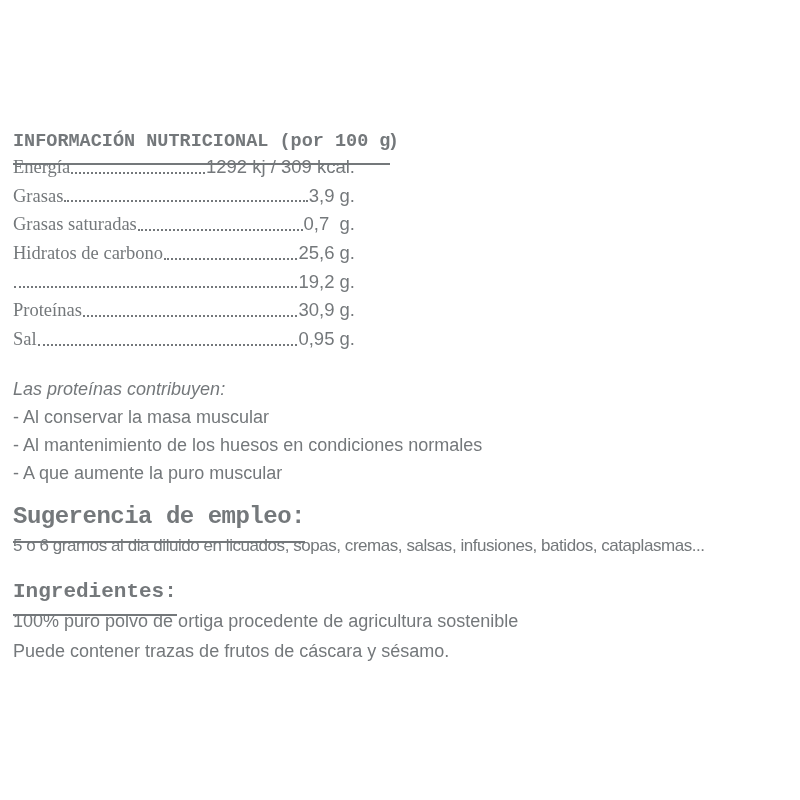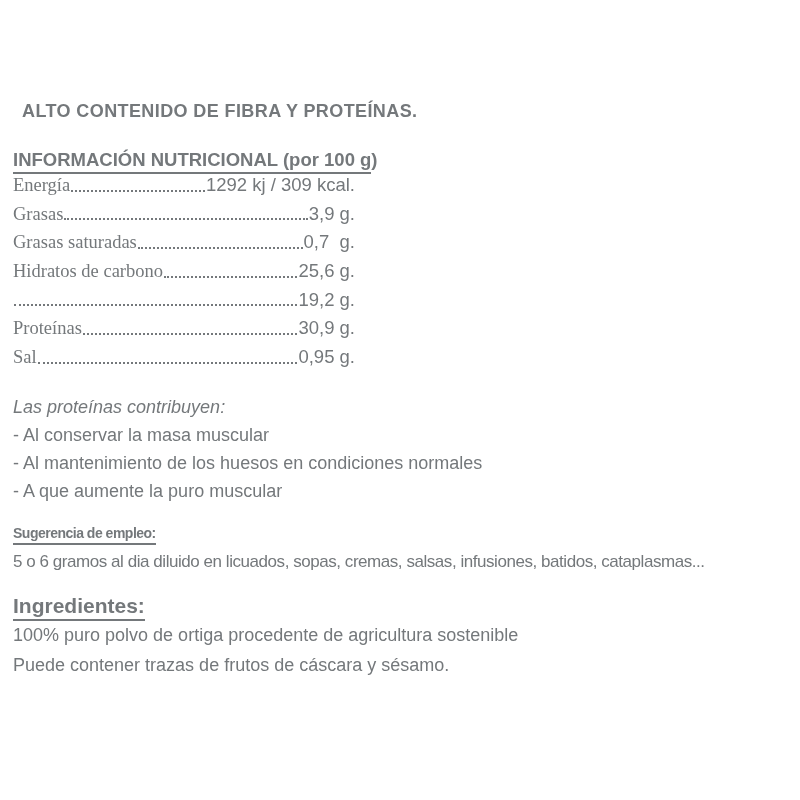--- a/index.html
+++ b/index.html
@@ -17,57 +17,56 @@
     .claim {
       margin: 0 0 0 9px;
       font-size: 18px; font-weight: 700;
       letter-spacing: .4px; line-height: 20px;
     }
 
     .nut-title {
       margin: 28px 0 0 0;
       font-size: 18.5px; font-weight: 700; line-height: 22px;
     }
-    .u { border-bottom: 2px solid currentColor; padding-bottom: 2px; }
+    .u { border-bottom: 2px solid currentColor; padding-bottom: 11px; font-family: Liberation Mono, monospace; }
 
     .rows { margin-top: 0; width: 342px; font-size: 18.5px; }
     .row {
       display: flex; align-items: flex-end;
       height: 28.7px; line-height: 28.7px; white-space: nowrap;
     }
     .row .label { flex: 0 0 auto; font-family: Liberation Serif, serif; }
     .row .leader {
       flex: 1 1 auto; min-width: 8px; height: 0;
       border-bottom: 2.4px dotted currentColor;
       margin: 0 1px 8px 1px; align-self: flex-end;
     }
     .row .value { flex: 0 0 auto; white-space: pre; }
 
     .proteins { margin-top: 21px; }
     .intro { margin: 0; font-style: italic; line-height: 28px; }
     .bullet { margin: 0; line-height: 28.3px; }
 
     .usage { margin-top: 14px; }
-    .sec-title { margin: 0; font-size: 14px; font-weight: 700; line-height: 26px; }
+    .sec-title { margin: 0; font-size: 24px; font-weight: 700; line-height: 26px; }
     .condensed { letter-spacing: -.5px; }
     .usage-text {
       margin: 2px 0 0 0; font-size: 17px; letter-spacing: -.45px;
       line-height: 28px; white-space: nowrap;
     }
 
     .ingredients { margin-top: 17px; }
     .ing-title { font-size: 21px; letter-spacing: 0; }
     .ing-line { margin: 2px 0 0 0; line-height: 28px; }
   </style>
 </head>
 <body>
 
 <main class="sheet">
 
-  <h1 class="claim">ALTO CONTENIDO DE FIBRA Y PROTEÍNAS.</h1>
 
   <section class="nutrition">
     <h2 class="nut-title"><span class="u">INFORMACIÓN NUTRICIONAL (por 100 g</span><span>)</span></h2>
 
     <div class="rows">
       <div class="row">
         <span class="label">Energía</span>
         <span class="leader"></span>
         <span class="value">1292 kj / 309 kcal.</span>
       </div>

